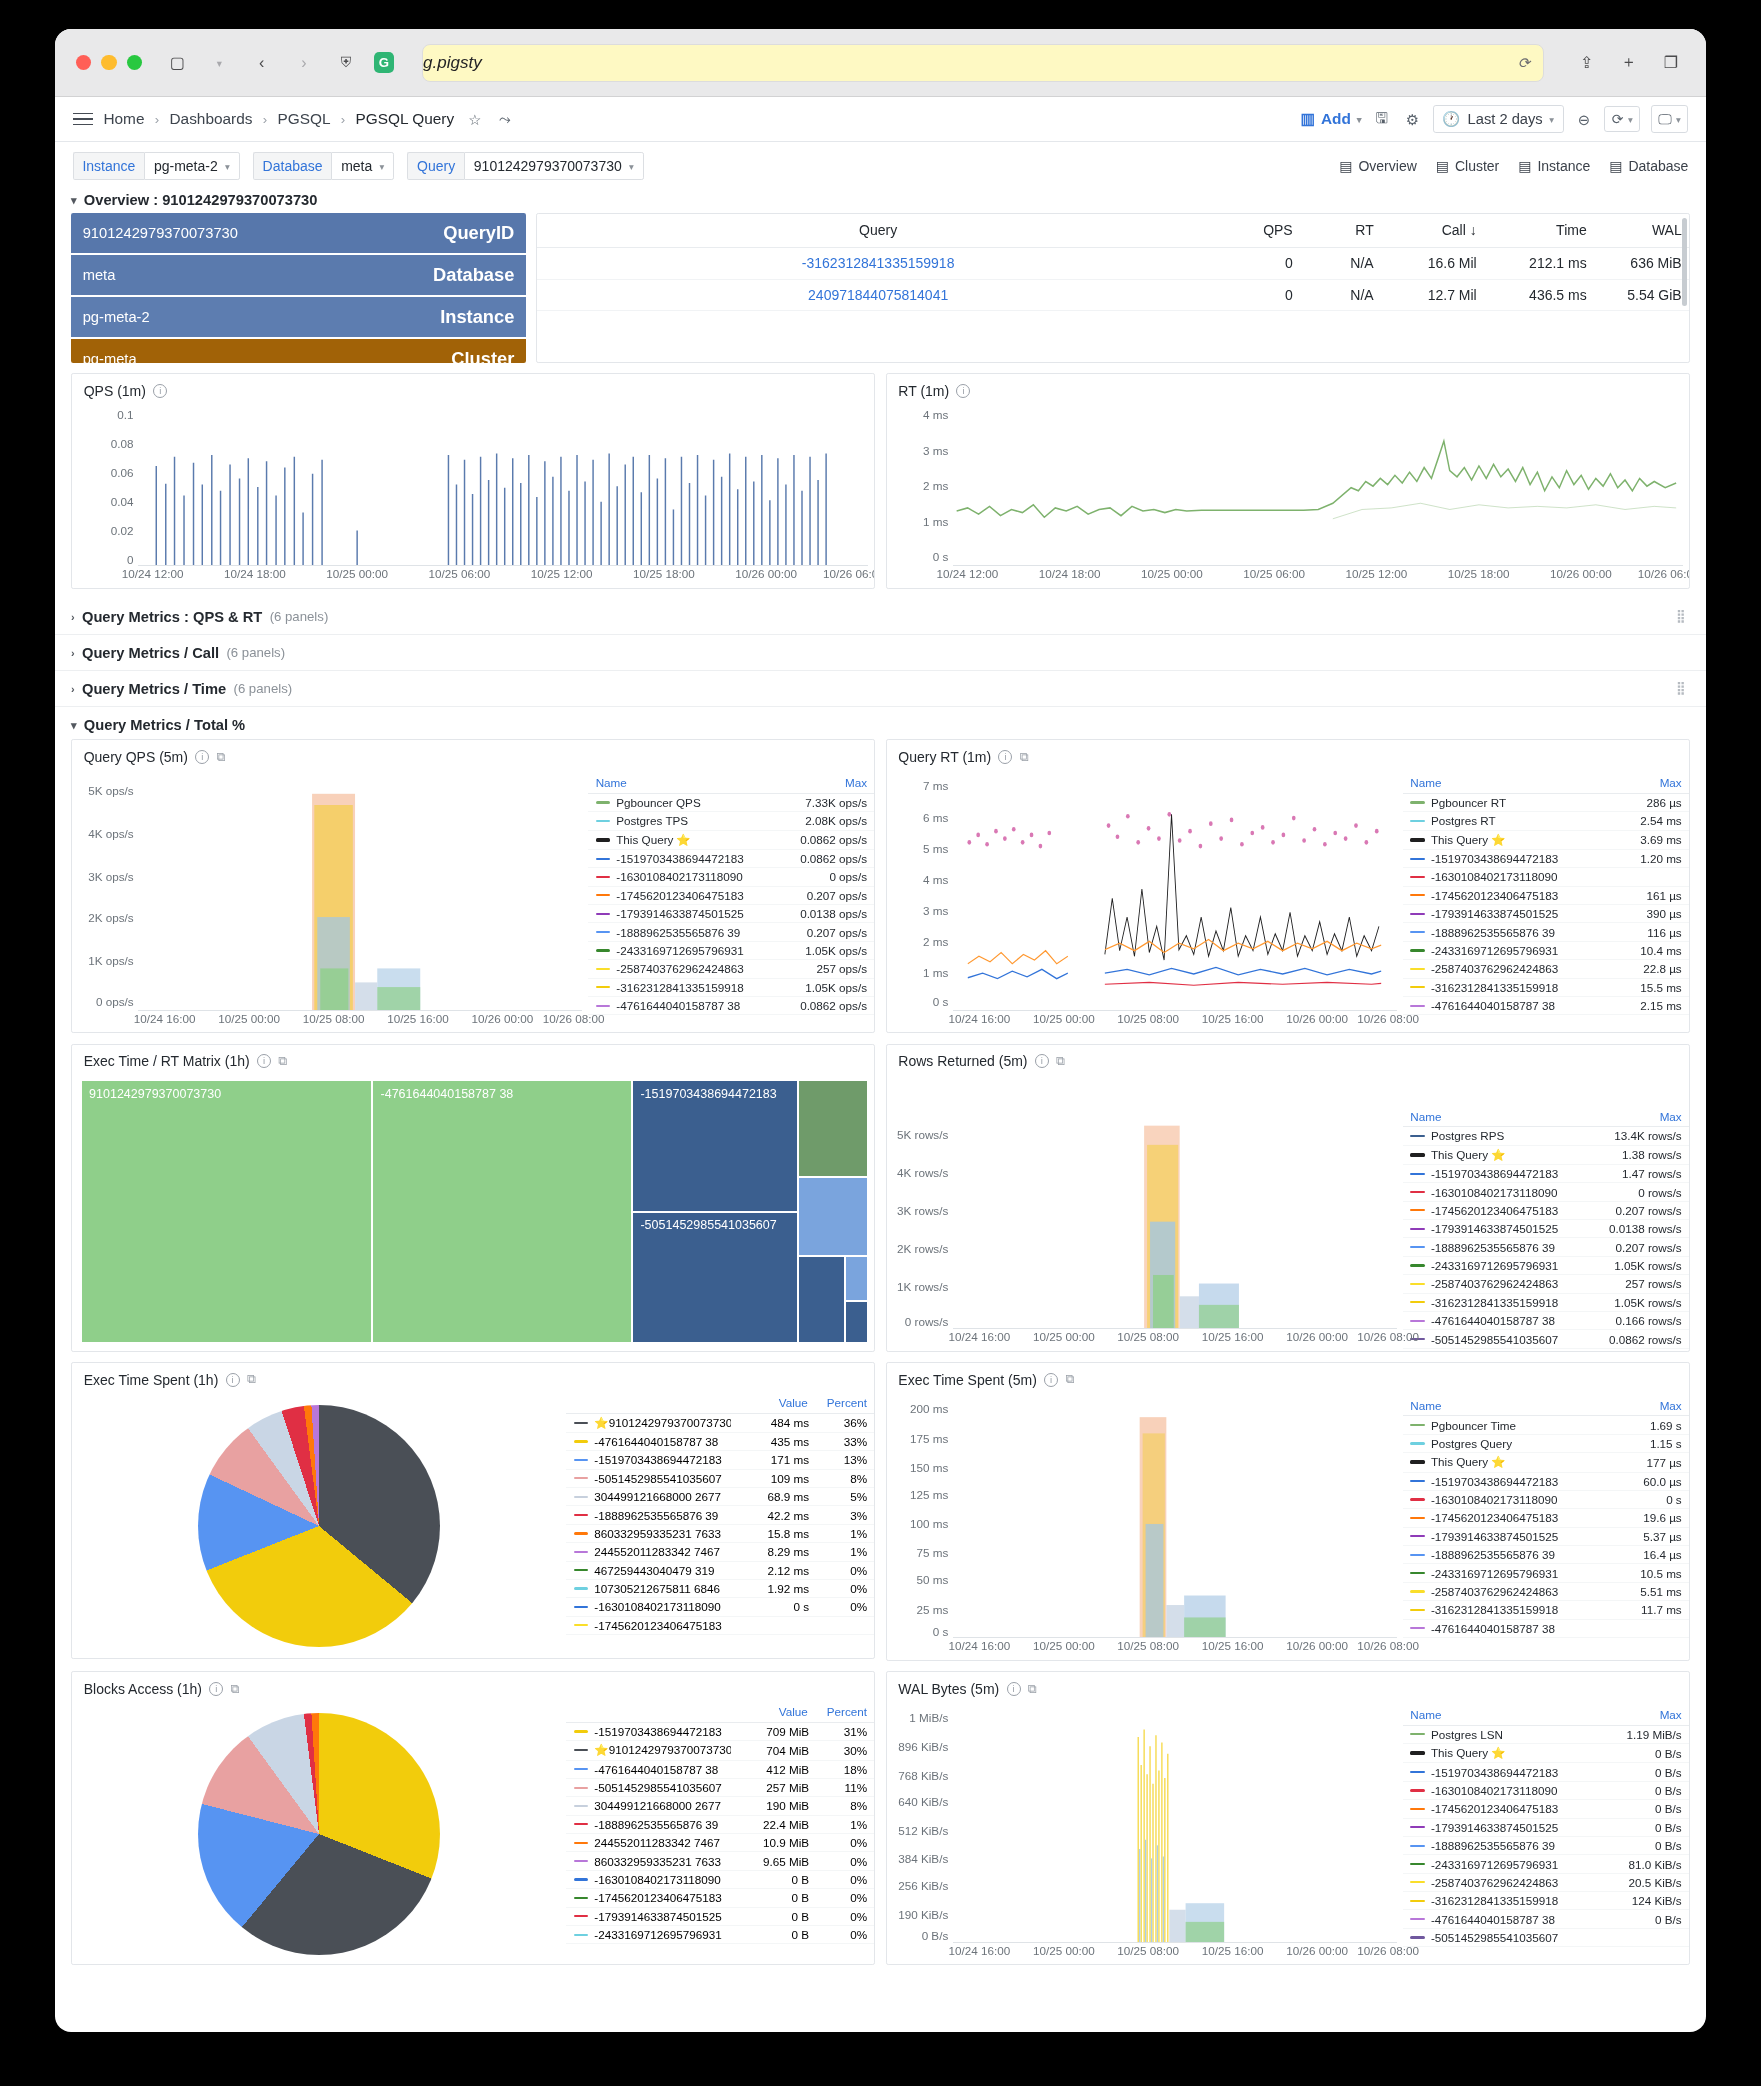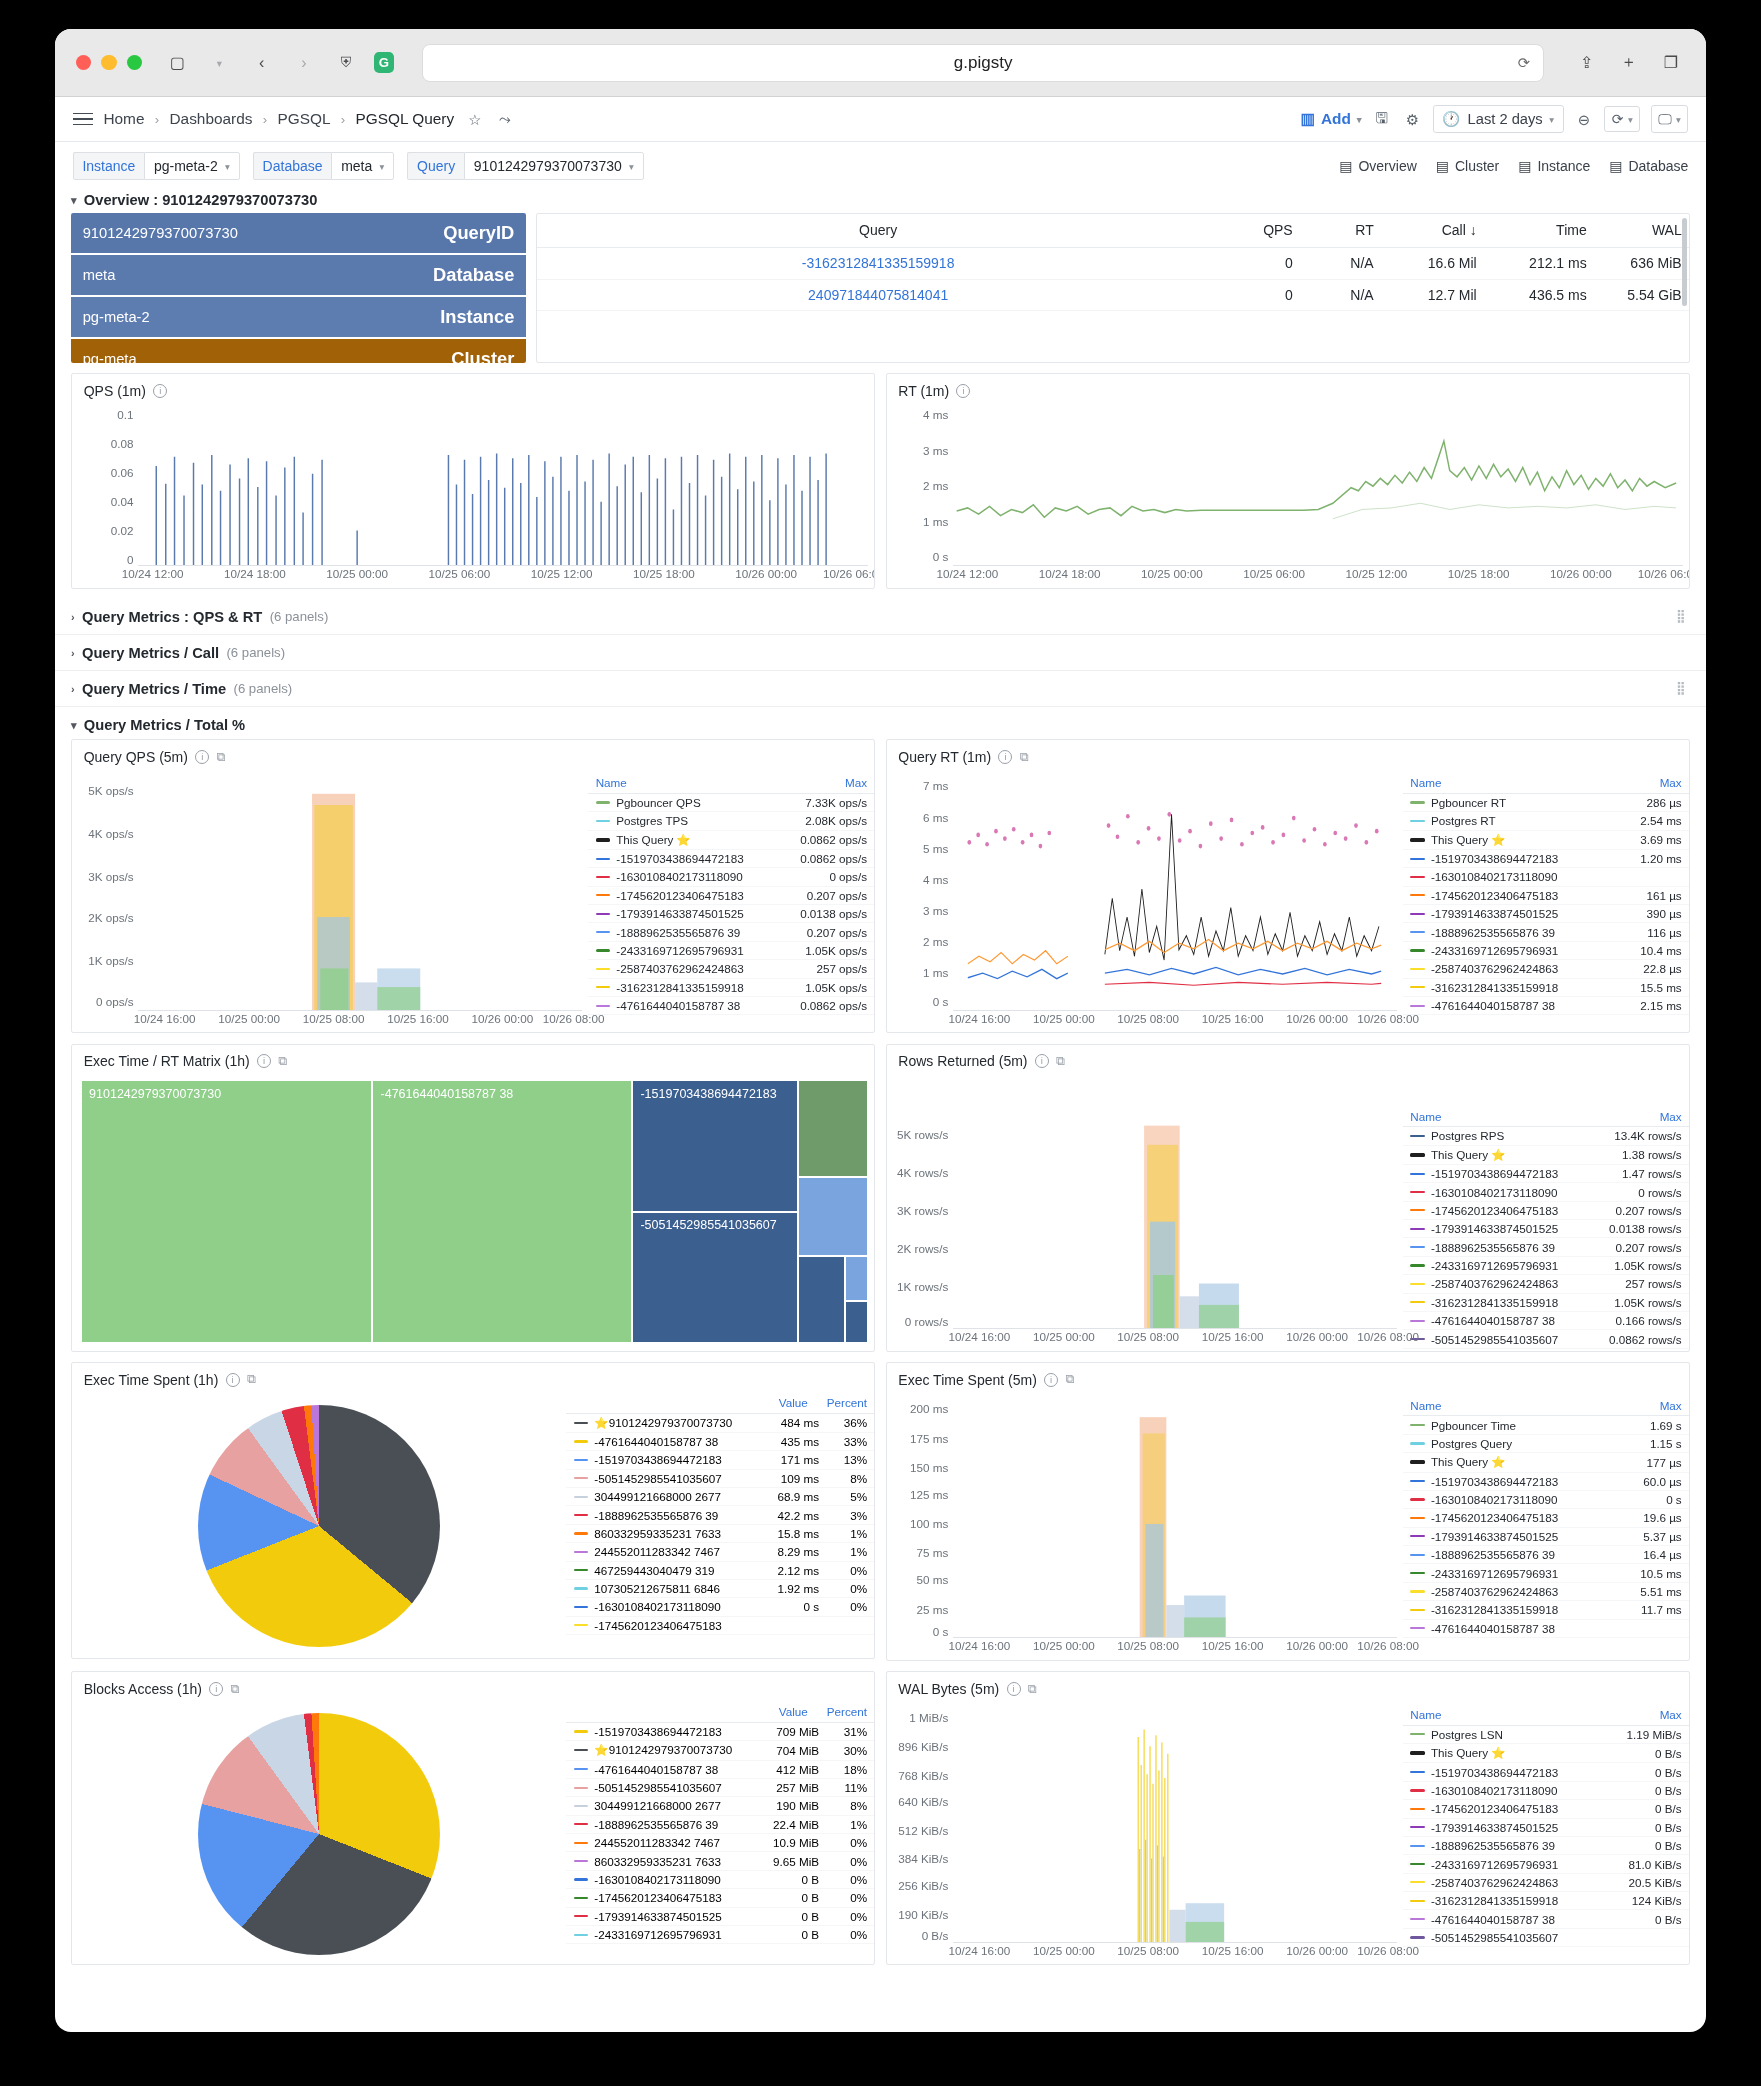--- a/index.html
+++ b/index.html
@@ -38,27 +38,28 @@
   .chrome-btn {
     width: 29px; height: 25px;
     display: flex; align-items: center; justify-content: center;
     color: #4b4b4d; font-size: 16px;
   }
   .chrome-btn.dim { color: #a9a9ad; }
 
   .urlbar {
     flex: 1;
     height: 38px;
-    background: #ffffff;
+    background: #fef9c3;
     border-radius: 8px;
     display: flex; align-items: center;
-    justify-content: center;
+    justify-content: flex-start;
     position: relative;
     margin: 0 14.7px;
     border: 0.7px solid #dcdcdd;
+    font-style: italic;
   }
   .urlbar .url-text { font-size: 17px; color: #232325; }
   .urlbar .reload { position: absolute; right: 13.2px; color: #6d6d70; font-size: 14.7px;}
   .ext-badge {
     width: 20.5px; height: 20.5px; border-radius: 5.1px;
     background: #2fb574; color: #fff; font-size: 13.2px;
     display: flex; align-items: center; justify-content: center;
     font-weight: bold;
   }
 
@@ -221,21 +222,21 @@
   .legend-row {
     display:flex; justify-content: space-between; align-items:center;
     padding: 2.2px 7.3px; gap: 5.9px;
     border-bottom: 0.7px solid #f4f6f7;
   }
   .legend-row .nm { display:flex; align-items:center; gap:5.9px; overflow:hidden; white-space:nowrap;}
   .swatch { width: 14.7px; height: 2.2px; border-radius: 1.5px; flex: none;}
   .legend-row .vv { color:#24292f; white-space:nowrap; }
   .legend3 { width: 308px; }
   .legend-head3 { display:flex; justify-content:flex-end; gap: 19px; color:#3274d9; border-bottom:0.7px solid #e9ecef; padding: 2.2px 7.3px 3.7px 7.3px;}
-  .legend-row3 { display:flex; align-items:center; padding:2.2px 7.3px; border-bottom:0.7px solid #f4f6f7; gap:5px;}
+  .legend-row3 { display:flex; align-items:center; padding:2.2px 7.3px; border-bottom:0.7px solid #f4f6f7; gap:15px;}
   .legend-row3 .nm { flex:1; display:flex; align-items:center; gap:5.9px; white-space:nowrap; overflow:hidden;}
   .legend-row3 .v1 { width: 63px; text-align:right;}
   .legend-row3 .v2 { width: 43px; text-align:right;}
 
   .panel-body-split { display:flex; flex: 1; min-height: 0; }
 
   
   .treemap { position: relative; flex: 1; margin: 4.4px 5.9px 7.3px 8.8px; }
   .tm-cell {
     position: absolute; color: #fff; font-size: 12.5px;

